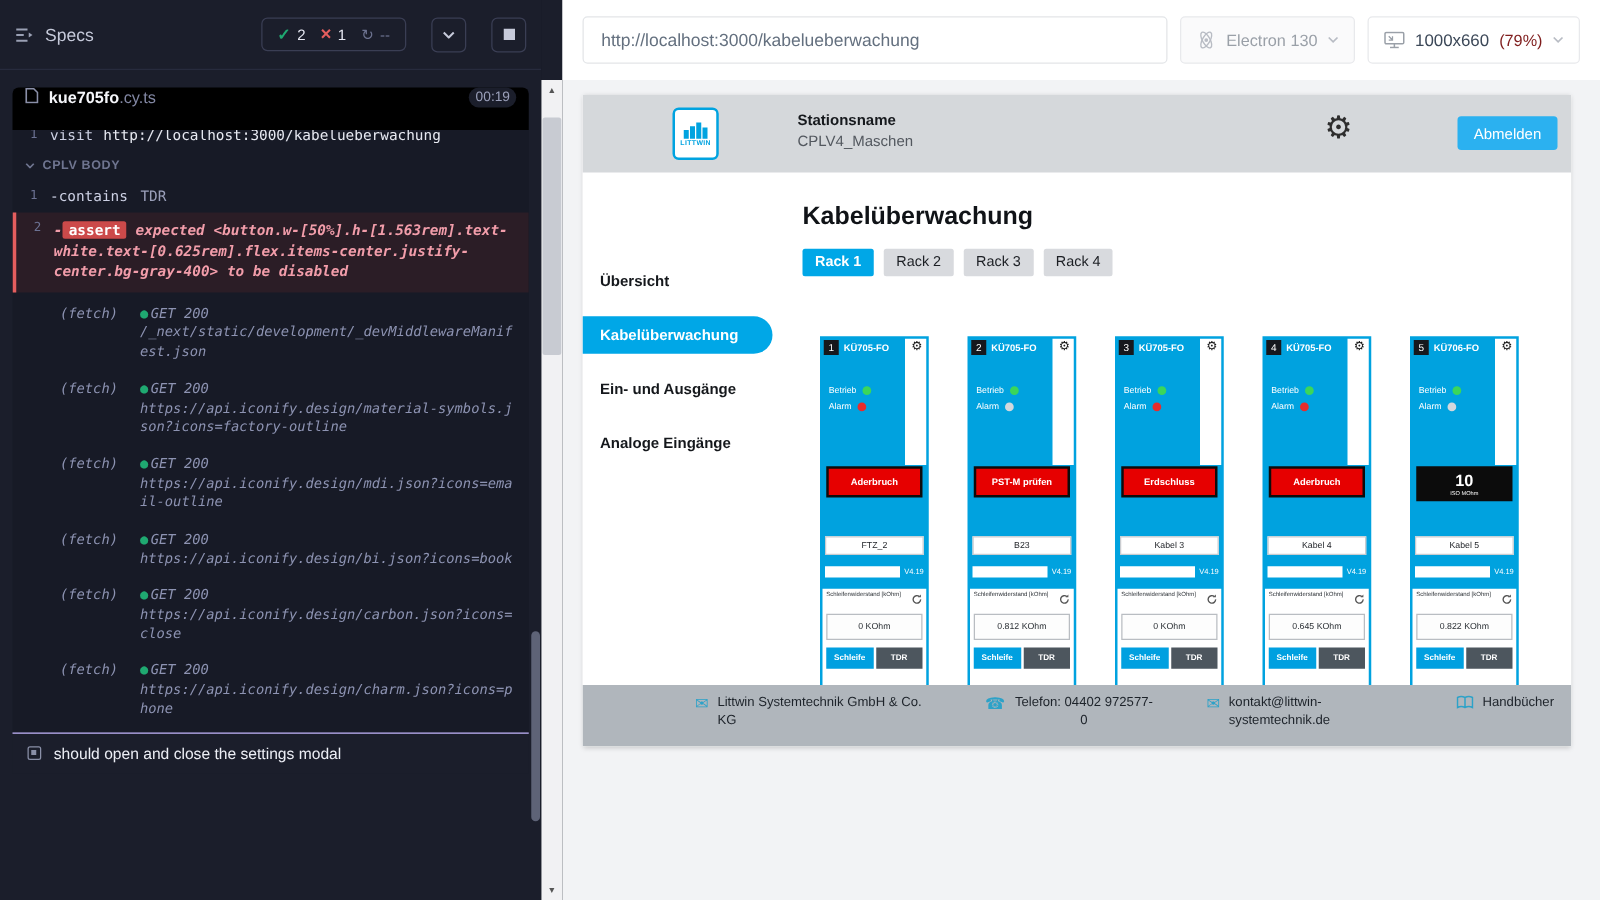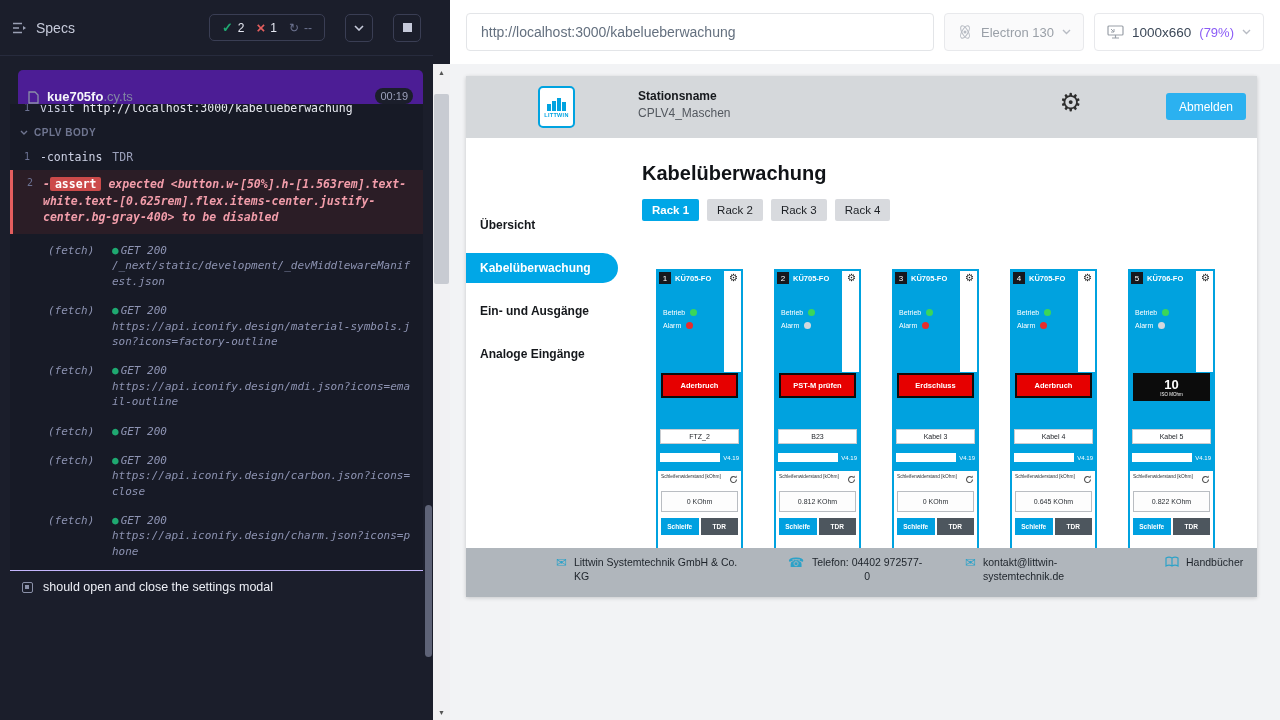--- a/index.html
+++ b/index.html
@@ -14,21 +14,21 @@
   .stats { display:flex; align-items:center; gap:12px; border:1px solid #3a3e54; border-radius:5px; padding:5px 12px; font-size:12px; }
   .stat { display:flex; align-items:center; gap:5px; color:#e6e8f2; }
   .stat .ck { color:#1fa971; font-weight:bold; font-size:13px; }
   .stat .xx { color:#e45e5e; font-weight:bold; font-size:15px; line-height:10px; }
   .stat .pd { color:#6d7390; font-size:12px; }
   .stat .pending-txt { color:#6d7390; }
   .icon-btn { width:28px; height:28px; border:1px solid #3a3e54; border-radius:5px; background:transparent; display:flex; align-items:center; justify-content:center; color:#c6cada; cursor:pointer; }
   .icon-btn .stop-sq { width:9px; height:9px; background:#c6cada; display:block; }
 
   .suite { margin:14px 10px 0 10px; }
-  .spec-row { background:#4c1d95; border-radius:5px 5px 0 0; height:34px; display:flex; align-items:flex-end; padding:0 10px; gap:8px;margin-left:8px; }
+  .spec-row { background:#000000; border-radius:5px 5px 0 0; height:34px; display:flex; align-items:flex-start; padding:0 10px; gap:8px; }
   .spec-name { color:#f5f6fa; font-size:13px; }
   .spec-ext { color:#8287a3; }
   .spec-timer { margin-left:auto; background:#1b1e2b; color:#9ba0ba; font-size:11px; border-radius:9px; padding:2px 5px; }
 
   .code-log { background:#171a26; font-family:"DejaVu Sans Mono", monospace; font-size:11.5px; overflow:hidden; padding-bottom:4px; }
   .cmd-line { display:flex; padding:4px 8px 4px 0; color:#e8eaf2; }
   .cmd-line.clip { margin-top:-7px; }
   .gutter { width:30px; flex-shrink:0; text-align:right; padding-right:10px; color:#6c7293; font-size:10px; padding-top:1px; }
   .cmd-name { color:#cdd1e4; }
   .cmd-arg { color:#9ba0ba; margin-left:10px; }
@@ -57,21 +57,21 @@
   .sb-track { flex:1; position:relative; }
   .sb-thumb { position:absolute; top:14px; left:1px; right:1px; height:190px; background:#c8cbd2; border-radius:2px; }
 
   
   .stage { flex:1; display:flex; flex-direction:column; background:#f2f3f5; min-width:0; }
   .toolbar { height:64px; background:#fff; display:flex; align-items:center; padding:0 16px; gap:10px; flex-shrink:0; }
   .url-input { flex:1; height:38px; border:1px solid #e3e5e8; border-radius:4px; padding:0 14px; font-size:14px; color:#64707f; outline:none; font-family:"Liberation Sans", sans-serif; }
   .tb-btn { height:38px; border:1px solid #e8e9ec; border-radius:4px; background:#fafafb; display:flex; align-items:center; gap:8px; padding:0 12px; font-size:13px; color:#9aa0a8; cursor:pointer; }
   .tb-btn.viewport { background:#fff; }
   .vp-size { color:#3c4858; font-size:13.5px; }
-  .vp-zoom { color:#8b5cf6; }
+  .vp-zoom { color:#7f1d1d; }
 
   .aut-wrap { flex:1; padding:12px 0 0 16px; }
   .aut { width:791px; height:521px; background:#fff; box-shadow:0 1px 4px rgba(0,0,0,.18); display:flex; flex-direction:column; overflow:hidden; }
 
   .app-header { height:62px; background:#d5d8db; display:flex; align-items:center; position:relative; flex-shrink:0; }
   .logo { position:absolute; left:72px; top:10px; width:37px; height:42px; background:#fff; border:2px solid #00a3e0; border-radius:5px; display:flex; flex-direction:column; align-items:center; justify-content:center; gap:1px; }
   .logo-bars { display:flex; align-items:flex-end; gap:1.5px; height:14px; }
   .logo-bars i { width:3.5px; background:#00a3e0; display:block; }
   .logo-bars i:nth-child(1){height:7px;} .logo-bars i:nth-child(2){height:10px;} .logo-bars i:nth-child(3){height:13px;} .logo-bars i:nth-child(4){height:9px;}
   .logo-text { font-size:5.5px; font-weight:bold; color:#00a3e0; letter-spacing:.3px; }
@@ -227,20 +227,21 @@
               <span class="fetch-body">
                 <span class="fetch-status"><span class="dot">●</span><span>GET 200</span></span>
                 <span class="fetch-url">https://api.iconify.design/mdi.json?icons=email-outline</span>
               </span>
             </div>
 
             <div class="fetch-line">
               <span class="fetch-label">(fetch)</span>
               <span class="fetch-body">
                 <span class="fetch-status"><span class="dot">●</span><span>GET 200</span></span>
+                <span class="fetch-url">https://api.iconify.design/bi.json?icons=book</span>
               </span>
             </div>
 
             <div class="fetch-line">
               <span class="fetch-label">(fetch)</span>
               <span class="fetch-body">
                 <span class="fetch-status"><span class="dot">●</span><span>GET 200</span></span>
                 <span class="fetch-url">https://api.iconify.design/carbon.json?icons=close</span>
               </span>
             </div>

